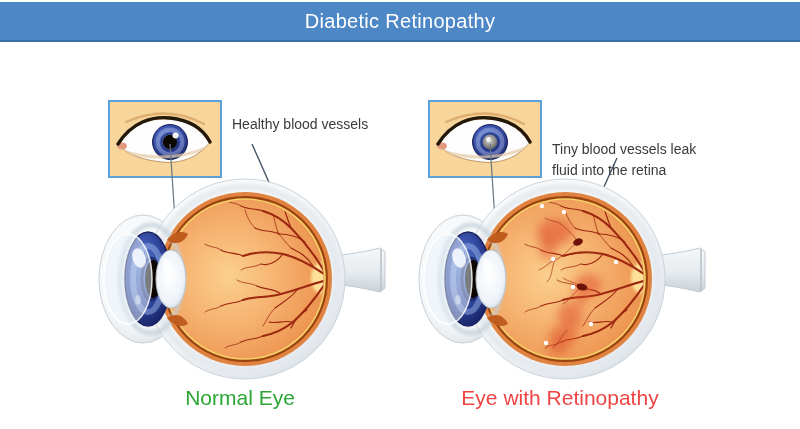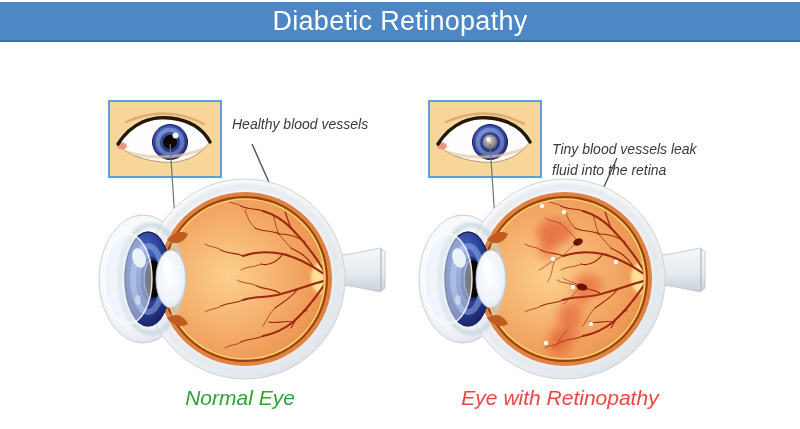--- a/index.html
+++ b/index.html
@@ -1,21 +1,21 @@
 <!DOCTYPE html>
 <html><head>
 <meta charset="utf-8">
 <style>
   html,body{margin:0;padding:0;width:800px;height:429px;background:#ffffff;overflow:hidden;
     font-family:"Liberation Sans",sans-serif;position:relative;}
   .stage{position:absolute;inset:0;width:800px;height:429px;}
   .header{position:absolute;top:2px;left:0;width:800px;height:40px;background:#4d87c5;
     border-bottom:2px solid #3e6ea8;display:flex;align-items:center;justify-content:center;box-sizing:border-box;}
-  .header-title{color:#ffffff;font-size:27px;letter-spacing:.3px;}
-  .panel{position:absolute;top:54px;width:360px;height:375px;font-style:italic;}
+  .header-title{color:#ffffff;font-size:20px;letter-spacing:.3px;}
+  .panel{position:absolute;top:54px;width:360px;height:375px;}
   .panel-normal{left:60px;}
   .panel-retino{left:380px;}
   .inset{position:absolute;left:48px;top:46px;width:114px;height:78px;background:#f8d69b;
     border:2px solid #5ba0d6;box-sizing:border-box;overflow:hidden;}
   .inset svg{display:block;width:110px;height:74px;}
   .annotation{position:absolute;left:172px;top:60px;width:172px;font-size:14px;line-height:21px;color:#3a3a3a;}
   .eyeball{position:absolute;left:25px;top:110px;width:320px;height:230px;}
   .eyeball svg{display:block;width:320px;height:230px;}
   .lines{position:absolute;left:0;top:0;width:360px;height:375px;pointer-events:none;}
   .caption{position:absolute;top:332px;left:0;width:100%;text-align:center;font-size:21px;}

